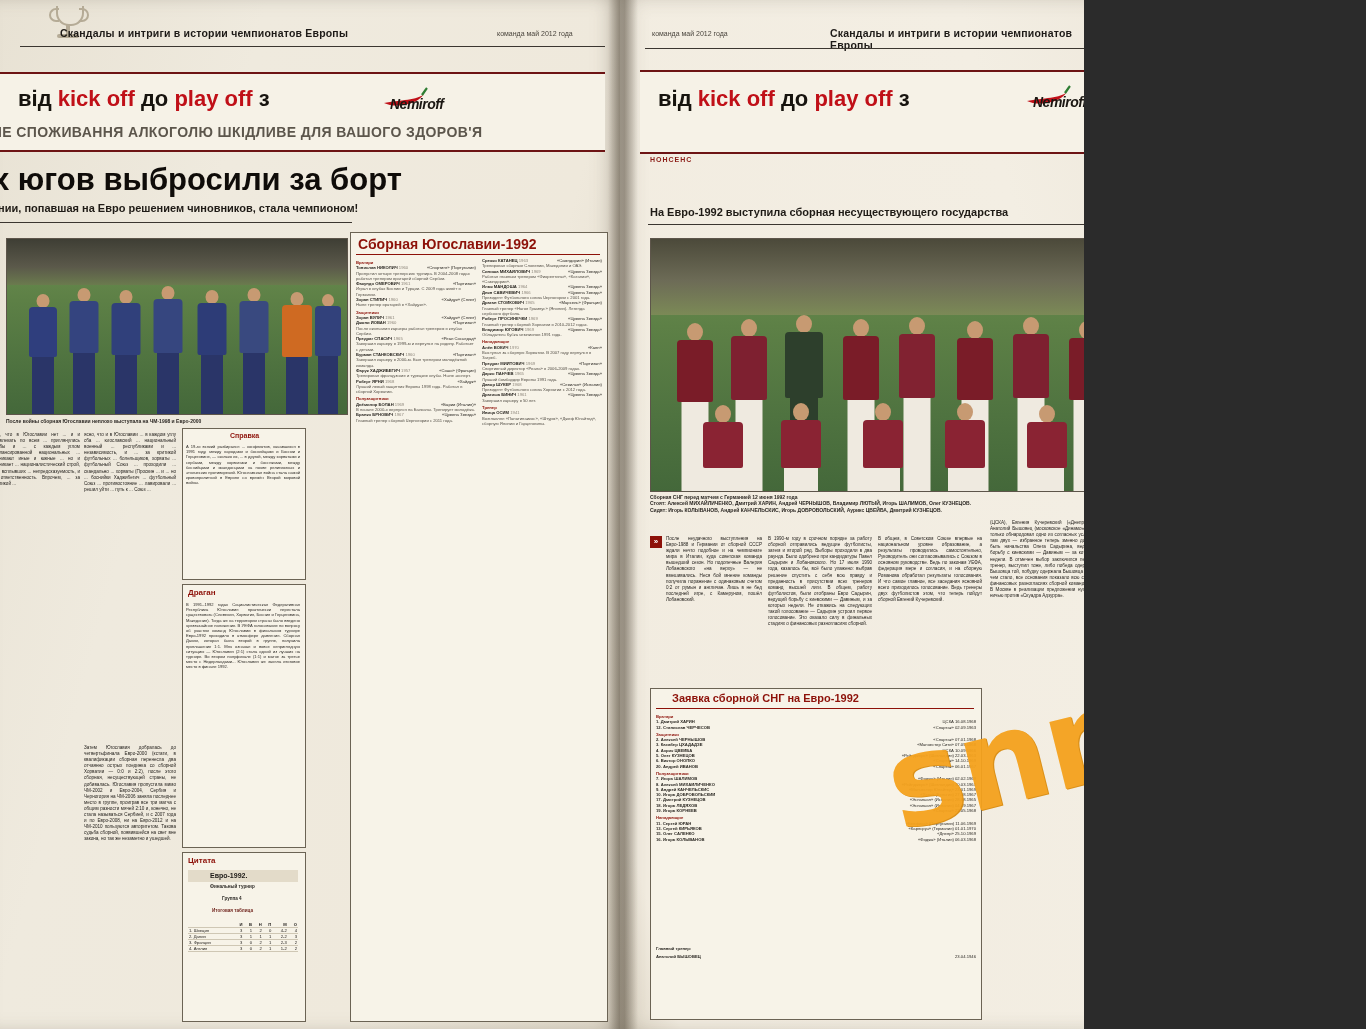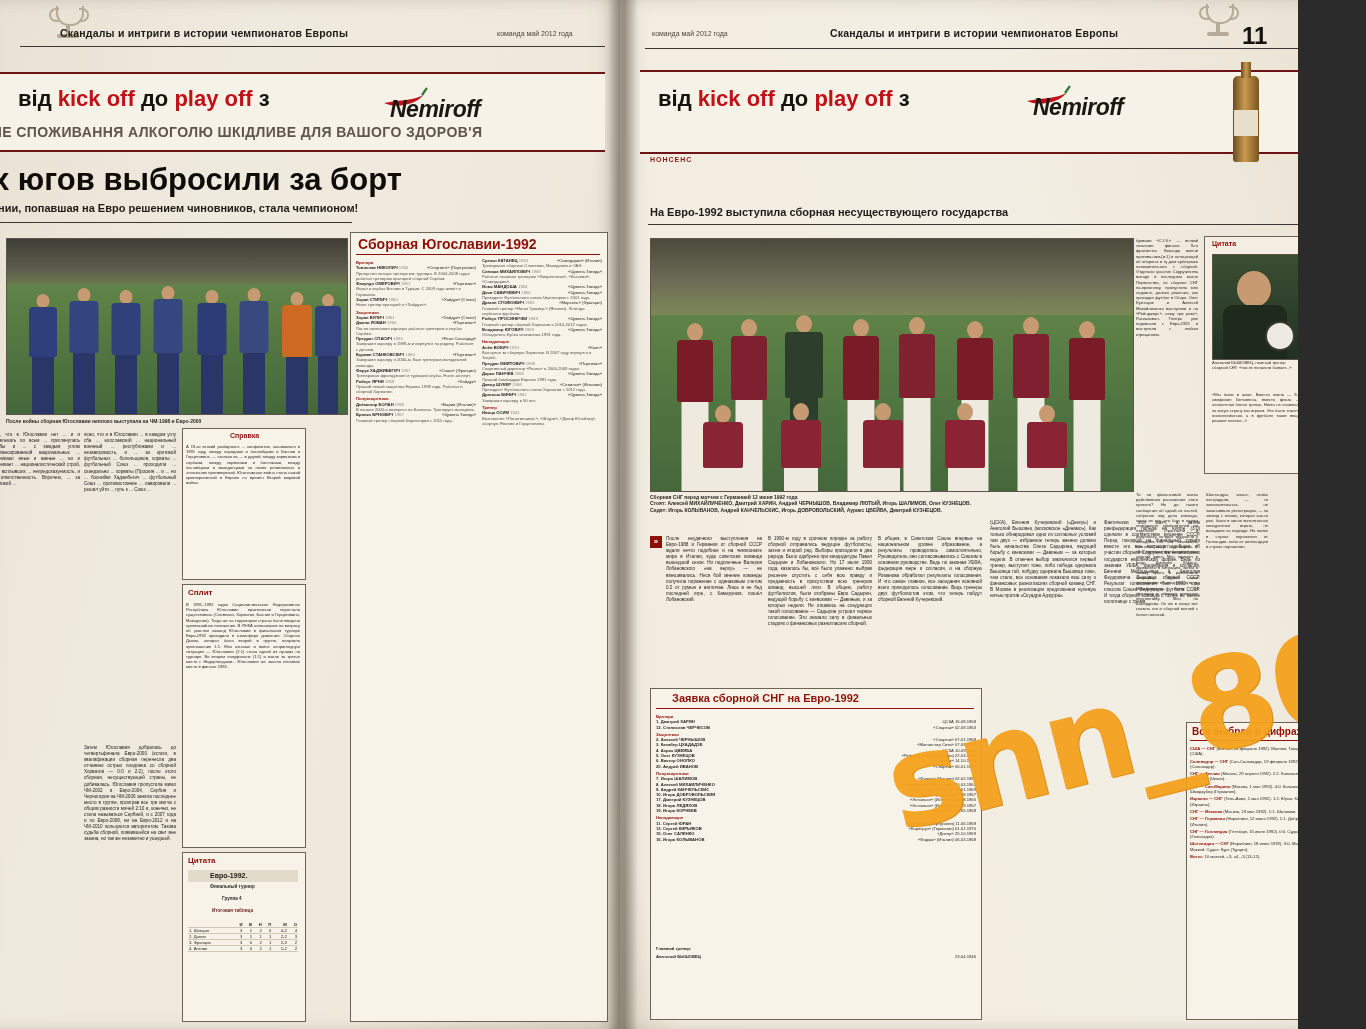--- a/index.html
+++ b/index.html
@@ -1,17 +1,17 @@
 <!DOCTYPE html>
 <html><head>
 <meta charset="utf-8">
 <style>
   html,body{margin:0;padding:0;background:#2b2b2b;}
   body{font-family:"Liberation Sans", sans-serif;}
-  #page{position:relative;width:1298px;height:1029px;overflow:hidden;background:#cfc9bd;}
+  #page{position:relative;width:1084px;height:1029px;overflow:hidden;background:#cfc9bd;}
 
   
   .sheet{position:absolute;background:#efe9dd;}
   #left-sheet{left:0;top:0;width:620px;height:1029px;
     background:linear-gradient(105deg,#e8e2d4 0%,#efeade 30%,#efe9dc 70%,#ded7c8 100%);
     box-shadow:inset -14px 0 22px -10px rgba(80,70,55,.55);}
   #right-sheet{left:620px;top:0;width:746px;height:1029px;
     background:linear-gradient(75deg,#ded6c6 0%,#f2ece0 6%,#f3eee3 60%,#e9e2d4 100%);
     box-shadow:inset 12px 0 24px -10px rgba(80,70,55,.45);}
   #gutter{position:absolute;left:608px;top:0;width:30px;height:1029px;
@@ -35,21 +35,21 @@
   .trophy .stem{position:absolute;left:20px;top:20px;width:4px;height:10px;background:#b5ab96;}
   .trophy .base{position:absolute;left:11px;top:30px;width:22px;height:4px;background:#b5ab96;border-radius:2px;}
   .trophy .hl{position:absolute;left:3px;top:4px;width:8px;height:10px;border:2px solid #b5ab96;border-right:none;border-radius:8px 0 0 8px;}
   .trophy .hr{position:absolute;left:33px;top:4px;width:8px;height:10px;border:2px solid #b5ab96;border-left:none;border-radius:0 8px 8px 0;}
 
   
   .ad{position:absolute;background:#f6f2e7;border-top:2px solid #6d1414;border-bottom:2px solid #6d1414;}
   .ad .line1{position:absolute;white-space:nowrap;font-size:22px;font-weight:bold;color:#17140f;}
   .ad .kick{color:#c01018;}
   .ad .play{color:#c01018;}
-  .ad .nemiroff{position:absolute;font-size:23px;font-style:italic;font-weight:bold;color:#1b1712;letter-spacing:-.5px;}
+  .ad .nemiroff{position:absolute;font-size:14px;font-style:italic;font-weight:bold;color:#1b1712;letter-spacing:-.5px;}
   .ad .pepper{position:absolute;width:46px;height:22px;}
   .ad .sub{position:absolute;white-space:nowrap;font-size:14px;font-weight:bold;color:#5c564c;letter-spacing:.4px;}
   .bottle{position:absolute;width:26px;height:86px;background:linear-gradient(90deg,#6b4a1f,#c89a50 45%,#7a551f);border-radius:5px 5px 3px 3px;}
   .bottle .neck{position:absolute;left:8px;top:-14px;width:10px;height:16px;background:linear-gradient(90deg,#6b4a1f,#c89a50 50%,#7a551f);}
   .bottle .lbl{position:absolute;left:1px;top:34px;width:24px;height:26px;background:#e7dfcc;}
 
   
   .kicker{position:absolute;font-size:7px;font-weight:bold;color:#8b1b14;letter-spacing:1px;}
   .headline{position:absolute;font-weight:bold;color:#0f0c09;white-space:nowrap;}
   .deck{position:absolute;font-size:11px;font-weight:bold;color:#1f1b16;white-space:nowrap;}
@@ -215,21 +215,21 @@
   <div class="box" style="left:182px;top:428px;width:122px;height:150px;"></div>
   <div class="band-title" style="left:230px;top:432px;font-size:7px;color:#8d1109;">
     <span>Справка</span>
   </div>
   <div class="tiny hidden-ov" style="position:absolute;left:186px;top:444px;width:114px;height:130px;text-align:justify;">
     <span>А 19-го всякий разбирался ... конфликтов, начавшихся в 1991 году, между народами и боснийцами и Боснии и Герцеговине, — сколько их, ... в другой, между хорватами и сербами, между хорватами и босняками, между боснийцами и македонцами на почве религиозных и этнических противоречий. Югославская война стала самой кровопролитной в Европе со времён Второй мировой войны.</span>
   </div>
 
   <div class="box" style="left:182px;top:584px;width:122px;height:262px;"></div>
   <div class="band-title" style="left:188px;top:588px;font-size:8px;color:#8d1109;">
-    <span>Сплит</span>
+    <span>Драган</span>
   </div>
   <div class="tiny hidden-ov" style="position:absolute;left:186px;top:602px;width:114px;height:238px;text-align:justify;">
     <span>В 1991–1992 годах Социалистическая Федеративная Республика Югославия практически перестала существовать (Словения, Хорватия, Босния и Герцеговина, Македония). Тогда же на территории страны было введено чрезвычайное положение. В УЕФА голосование по вопросу об участии команд Югославии в финальном турнире Евро-1992 проходило в атмосфере давления. Сборная Дании, которая была второй в группе, получила приглашение 1:1. Мяч означал и вовсе неприглядную ситуацию — Югославия (2:1) стала одной из лучших на турнире. Во втором полуфинале (1:1) и матче за третье место с Нидерландами... Югославия же заняла итоговое место в финале 1992.</span>
   </div>
 
   <div class="box" style="left:182px;top:852px;width:122px;height:168px;"></div>
   <div class="band-title" style="left:188px;top:856px;font-size:8px;color:#8d1109;">
     <span>Цитата</span>
   </div>
   <div class="sub-band" style="left:188px;top:870px;width:110px;height:12px;"></div>

